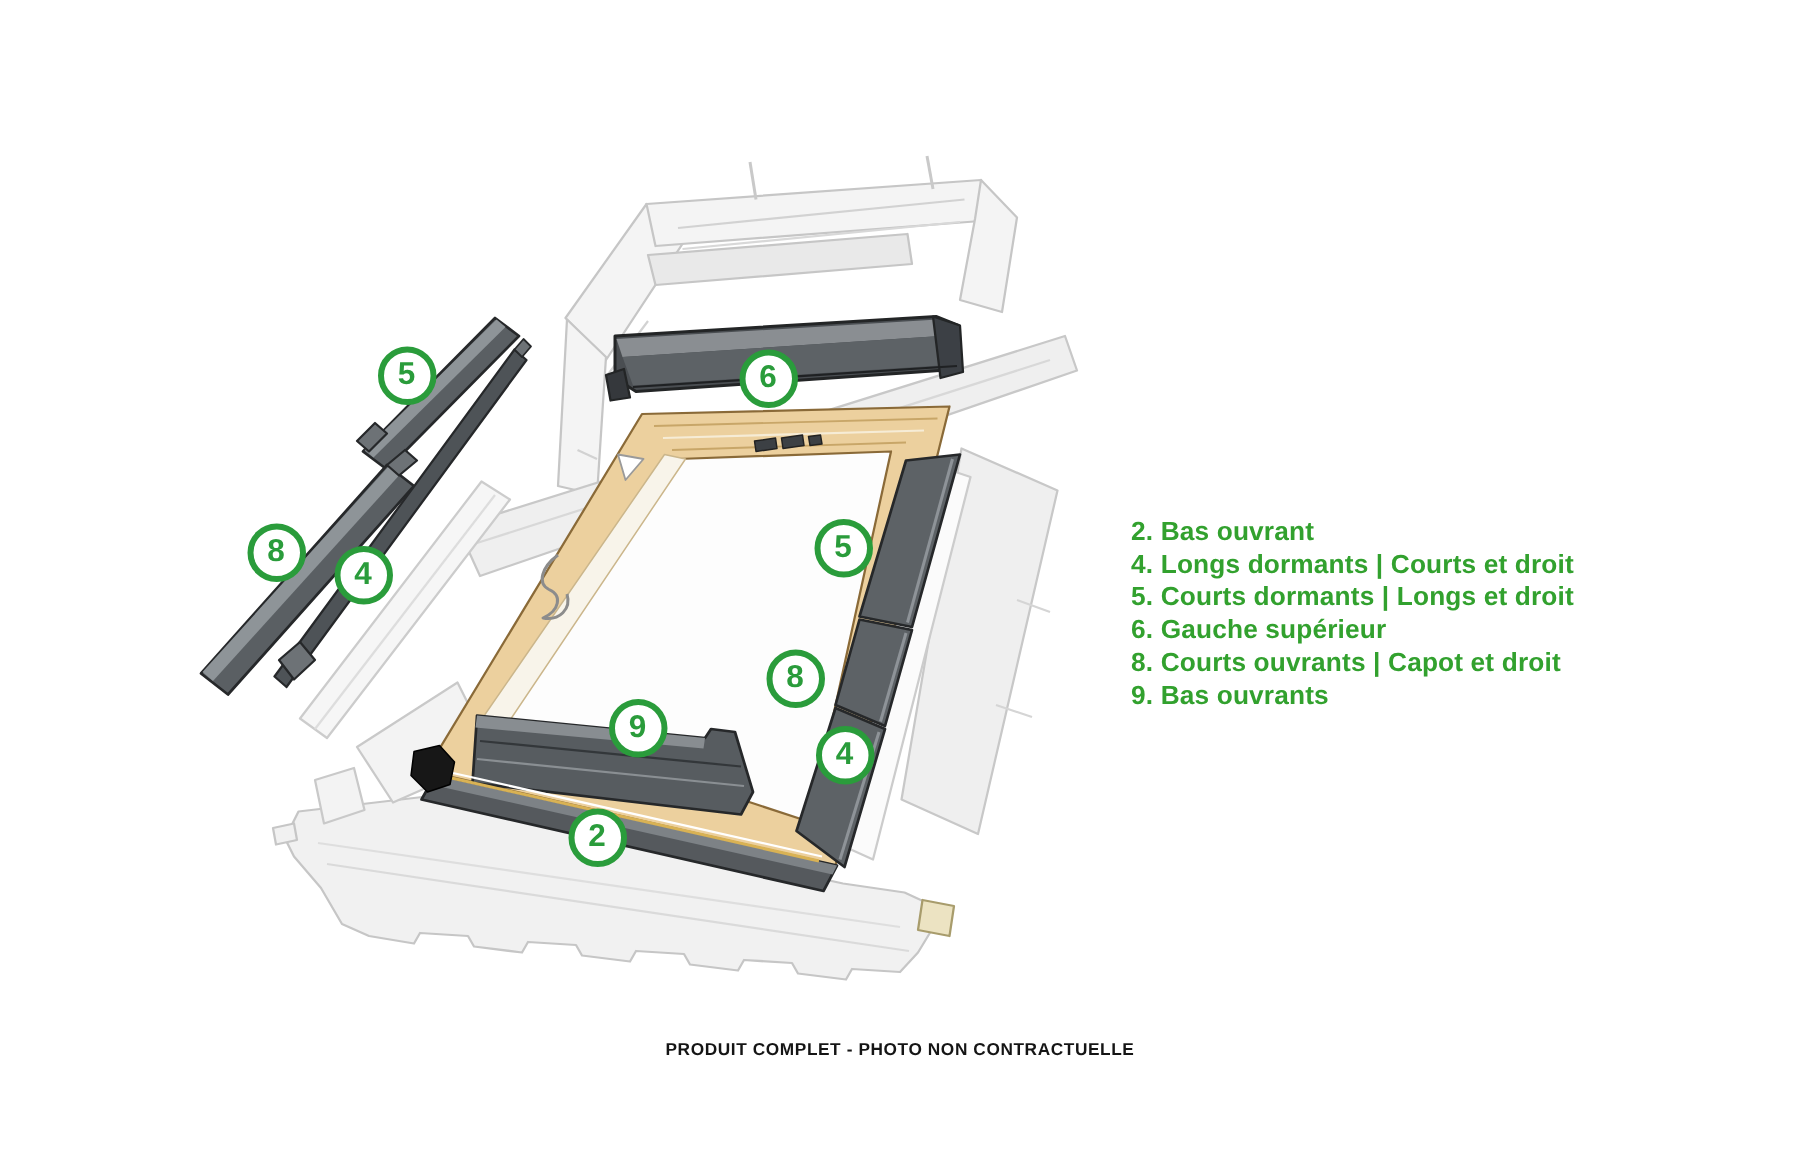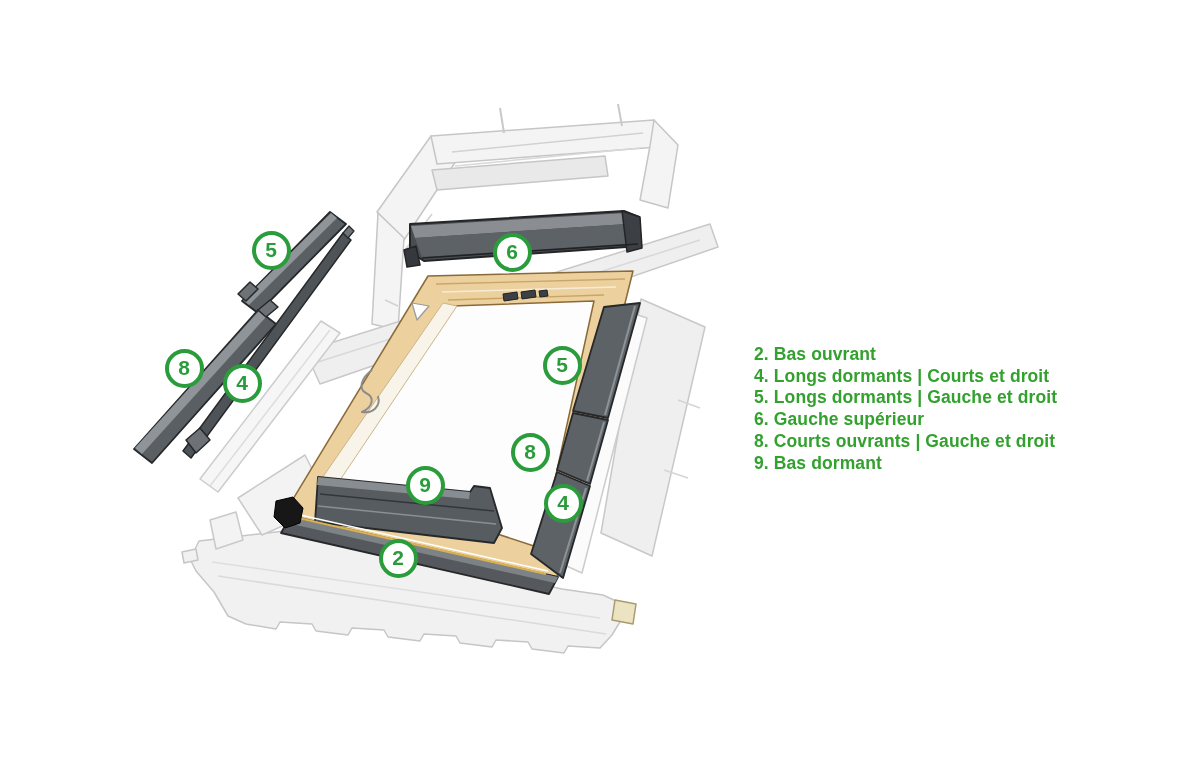--- a/index.html
+++ b/index.html
@@ -205,30 +205,31 @@
       <li>
         <span class="num">2.</span>
         <span class="lbl">Bas ouvrant</span>
       </li>
       <li>
         <span class="num">4.</span>
         <span class="lbl">Longs dormants | Courts et droit</span>
       </li>
       <li>
         <span class="num">5.</span>
-        <span class="lbl">Longs dormants | Gauche et droit</span>
+        <span class="lbl">Courts dormants | Longs et droit</span>
       </li>
       <li>
         <span class="num">6.</span>
         <span class="lbl">Gauche supérieur</span>
       </li>
       <li>
         <span class="num">8.</span>
-        <span class="lbl">Courts ouvrants | Gauche et droit</span>
+        <span class="lbl">Courts ouvrants | Capot et droit</span>
       </li>
       <li>
         <span class="num">9.</span>
-        <span class="lbl">Bas dormant</span>
+        <span class="lbl">Bas ouvrants</span>
       </li>
     </ul>
 
+  <div class="caption">PRODUIT COMPLET - PHOTO NON CONTRACTUELLE</div>
 
 </div>
 
 </body></html>

